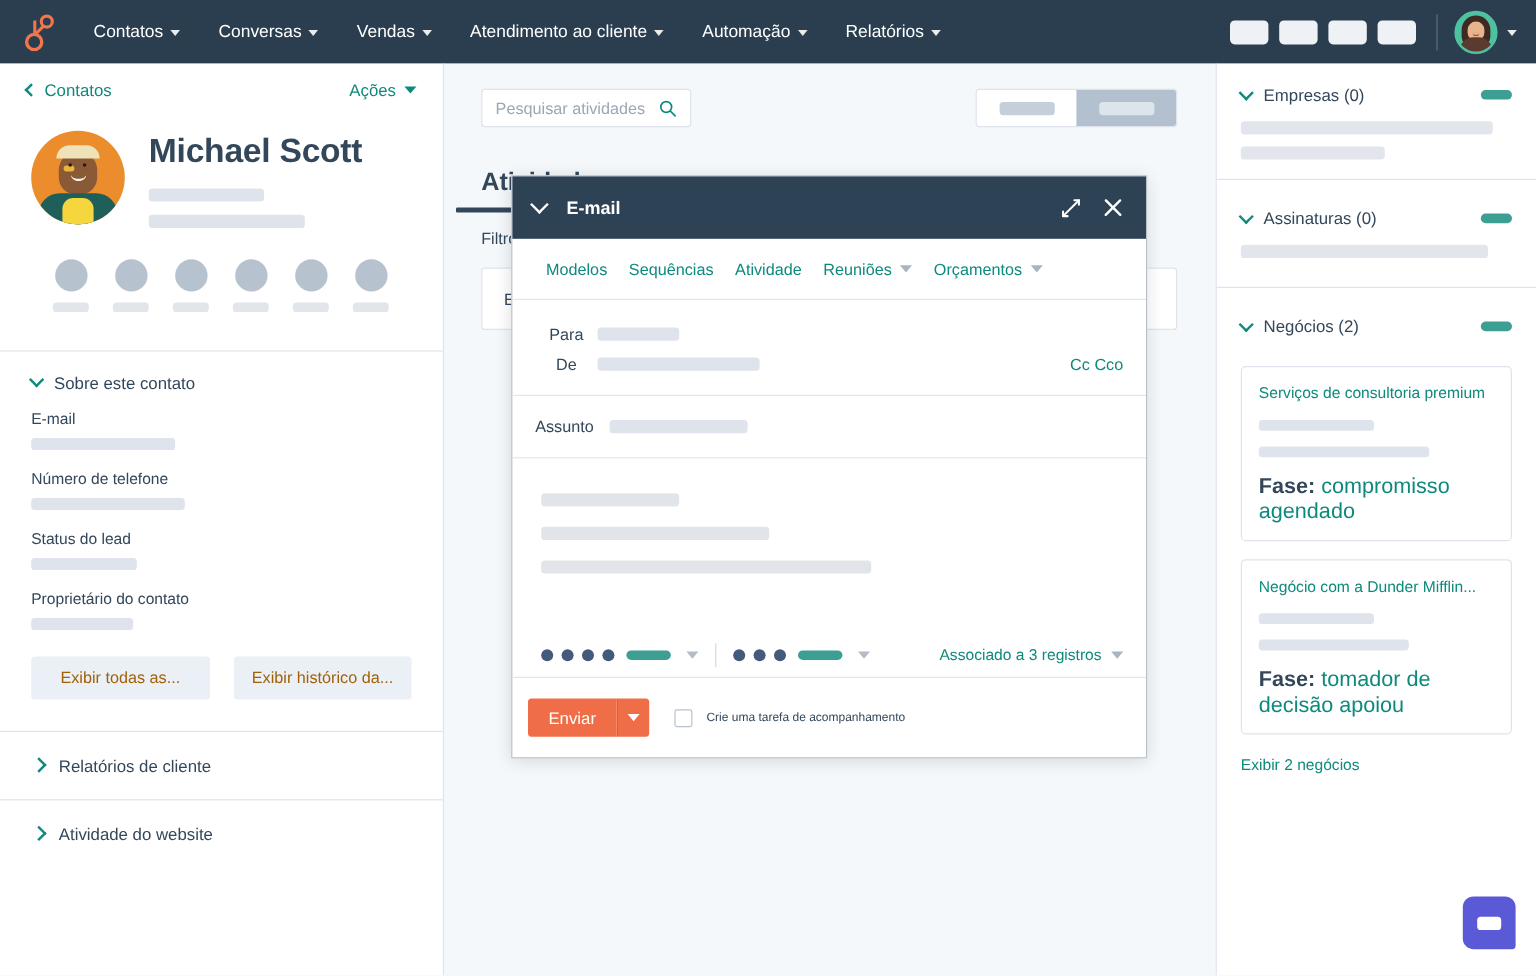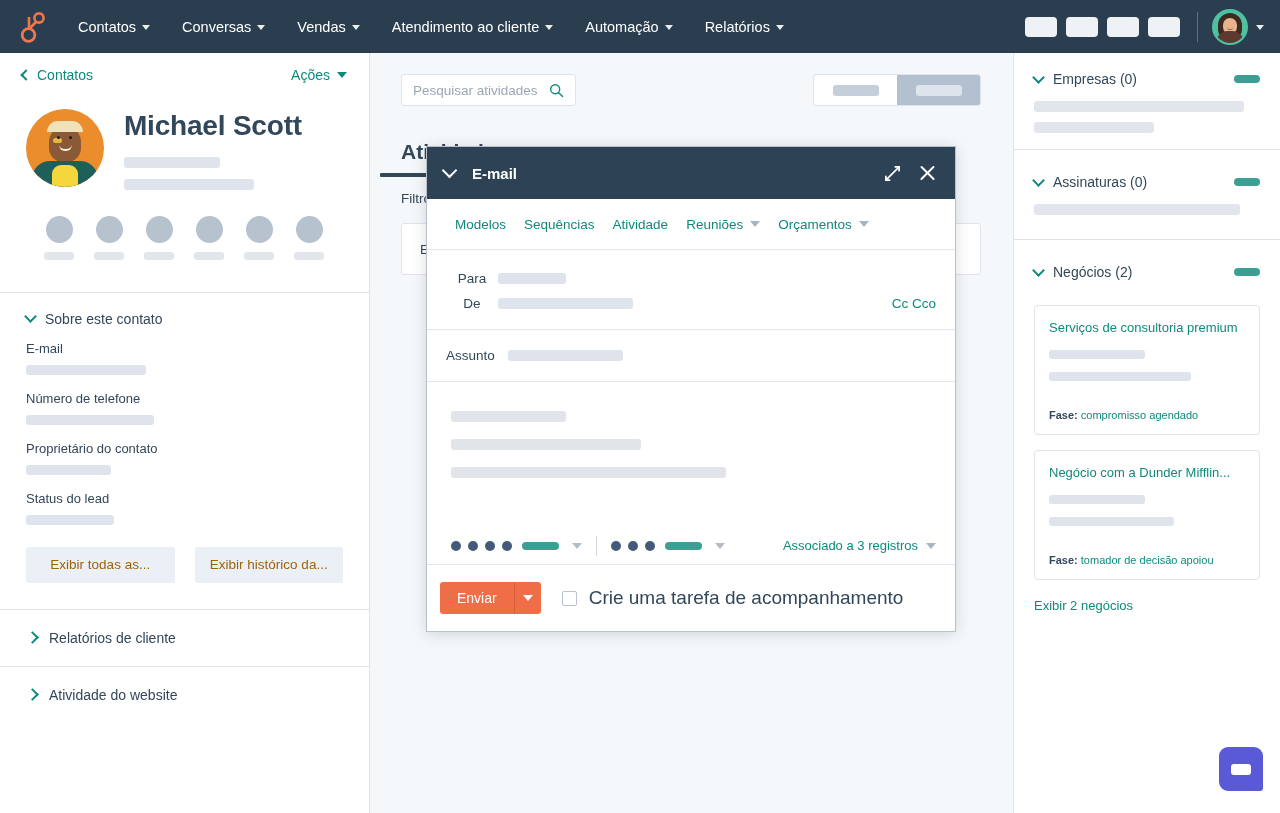--- a/index.html
+++ b/index.html
@@ -236,40 +236,40 @@
   .send-caret-btn {
     height: 32px; width: 27px; background: #ef6e48; border: none; border-left: 1px solid #d85f3c;
     border-radius: 0 3px 3px 0; cursor: pointer; display: flex; align-items: center; justify-content: center;
   }
   .caret-wt {
     width: 0; height: 0; border-left: 5px solid transparent; border-right: 5px solid transparent;
     border-top: 6px solid #fff;
   }
   .followup { display: flex; align-items: center; gap: 12px; margin-left: 21px; cursor: pointer; }
   .chk { width: 15px; height: 15px; border: 1px solid #b9c2cc; border-radius: 2px; background: #fff; }
-  .followup-label { font-size: 19px; color: #33475b; }
+  .followup-label { font-size: 10px; color: #33475b; }
 
   
   .rightpanel {
     position: absolute; top: 53px; left: 1013px; width: 267px; height: 760px;
     background: #ffffff; border-left: 1px solid #dfe3eb; overflow: hidden;
   }
   .rp-section { border-bottom: 1px solid #dfe3eb; padding: 18px 20px 16px 20px; }
   .rp-head { display: flex; align-items: center; gap: 10px; cursor: pointer; }
   .rp-title { font-size: 14px; color: #33475b; flex: 1; }
   .rp-pill { width: 26px; height: 8px; background: #3d9f93; border-radius: 4px; cursor: pointer; }
   .rp-sk { height: 11px; background: #e2e6ec; border-radius: 3px; margin-top: 14px; }
 
   .deal-card {
     border: 1px solid #dfe3eb; border-radius: 4px; padding: 14px 14px 13px 14px; margin-top: 15px;
     cursor: pointer; background: #fff;
   }
   .deal-title { font-size: 13px; color: #0e8a7d; line-height: 1.3; white-space: nowrap; overflow: hidden; }
   .deal-sk { height: 9px; background: #dfe3eb; border-radius: 3px; margin-top: 13px; }
-  .deal-stage { font-size: 11px; color: #33475b; margin-top: 28px; }
+  .deal-stage { font-size: 18px; color: #33475b; margin-top: 14px; }
   .deal-stage b { font-weight: bold; }
   .deal-stage span { color: #0e8a7d; }
   .view-deals { font-size: 13px; color: #0e8a7d; margin-top: 18px; display: inline-block; cursor: pointer; }
 
   .chat-widget {
     position: absolute; right: 17px; bottom: 22px; width: 44px; height: 44px;
     background: #5a5ad6; border-radius: 9px 9px 3px 9px; cursor: pointer;
     display: flex; align-items: center; justify-content: center; z-index: 40;
   }
   .chat-inner { width: 20px; height: 11px; background: #fff; border-radius: 3px; }
@@ -399,26 +399,26 @@
     <div class="fields">
       <div class="field">
         <div class="field-label">E-mail</div>
         <div class="field-val" style="width:120px"></div>
       </div>
       <div class="field">
         <div class="field-label">Número de telefone</div>
         <div class="field-val" style="width:128px"></div>
       </div>
       <div class="field">
+        <div class="field-label">Status do lead</div>
+        <div class="field-val" style="width:88px"></div>
+      </div>
+      <div class="field">
         <div class="field-label">Proprietário do contato</div>
         <div class="field-val" style="width:85px"></div>
-      </div>
-      <div class="field">
-        <div class="field-label">Status do lead</div>
-        <div class="field-val" style="width:88px"></div>
       </div>
     </div>
 
     <div class="sb-buttons">
       <button class="sb-btn">Exibir todas as...</button>
       <button class="sb-btn">Exibir histórico da...</button>
     </div>
 
     <div class="sb-divider" style="margin-top:26px"></div>
     <div class="collapsed-row">

